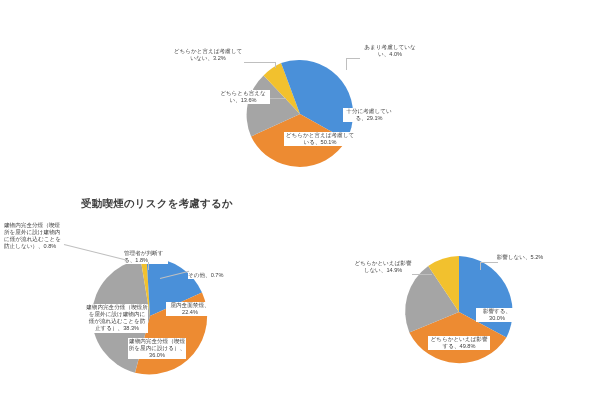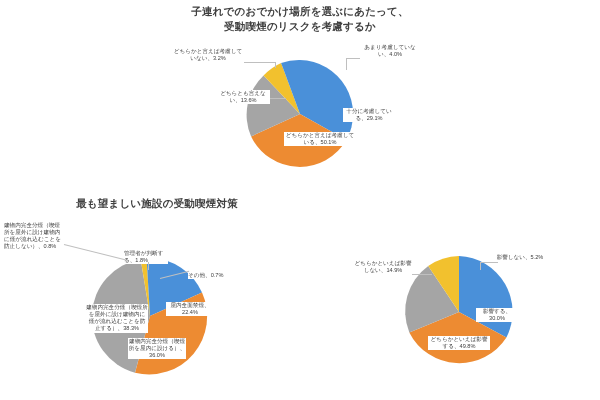--- a/index.html
+++ b/index.html
@@ -47,22 +47,20 @@
 
   
   #chart3{left:320px;top:196px;width:278px;height:204px;}
   #chart3 .chart-title{width:278px;}
   #chart3 .pie-area{position:absolute;left:0;top:36px;width:278px;height:168px;}
 </style>
 </head>
 <body>
 
 <div class="chart-block" id="chart1">
-  <div class="chart-title" style="white-space:pre-line;">子連れでのおでかけ場所を選ぶにあたって、
-受動喫煙のリスクを考慮するか</div>
   <div class="pie-area">
     <svg class="pie-svg" width="300" height="143" viewBox="0 0 300 143">
 
       <path d="M150 78 L150 24 A54 54 0 0 1 196.35 104.1 Z" fill="#4a90d9"></path>
 
       <path d="M150 78 L196.35 104.1 A54 54 0 0 1 101.1 100.4 Z" fill="#ed8b32"></path>
 
       <path d="M150 78 L101.1 100.4 A54 54 0 0 1 113.6 39.5 Z" fill="#a5a5a5"></path>
 
       <path d="M150 78 L113.6 39.5 A54 54 0 0 1 131.1 27.0 Z" fill="#f2c12e"></path>
@@ -78,21 +76,21 @@
 
     <div class="leader" style="left:94px;top:26px;width:32px;height:1px;"></div>
     <div class="leader" style="left:125px;top:26px;width:1px;height:6px;"></div>
     <div class="leader" style="left:120px;top:62px;width:16px;height:1px;"></div>
     <div class="leader" style="left:196px;top:22px;width:14px;height:1px;"></div>
     <div class="leader" style="left:196px;top:22px;width:1px;height:12px;"></div>
   </div>
 </div>
 
 <div class="chart-block" id="chart2">
-  <div class="chart-title" style="margin-left:30px;width:250px;">最も望ましい施設の受動喫煙対策</div>
+  <div class="chart-title" style="margin-left:30px;width:250px;">受動喫煙のリスクを考慮するか</div>
   <div class="pie-area">
     <svg class="pie-svg" width="305" height="184" viewBox="0 0 305 184">
 
       <path d="M148 100 L148 42 A58 58 0 0 1 200.0 76.6 Z" fill="#4a90d9"></path>
       <path d="M148 100 L200.0 76.6 A58 58 0 0 1 133.0 156.7 Z" fill="#ed8b32"></path>
       <path d="M148 100 L133.0 156.7 A58 58 0 0 1 138.7 43.4 Z" fill="#a5a5a5"></path>
       <path d="M148 100 L138.7 43.4 A58 58 0 0 1 144.6 42.1 Z" fill="#f2c12e"></path>
       <path d="M148 100 L144.6 42.1 A58 58 0 0 1 148 42 Z" fill="#4a90d9"></path>
     </svg>
 

